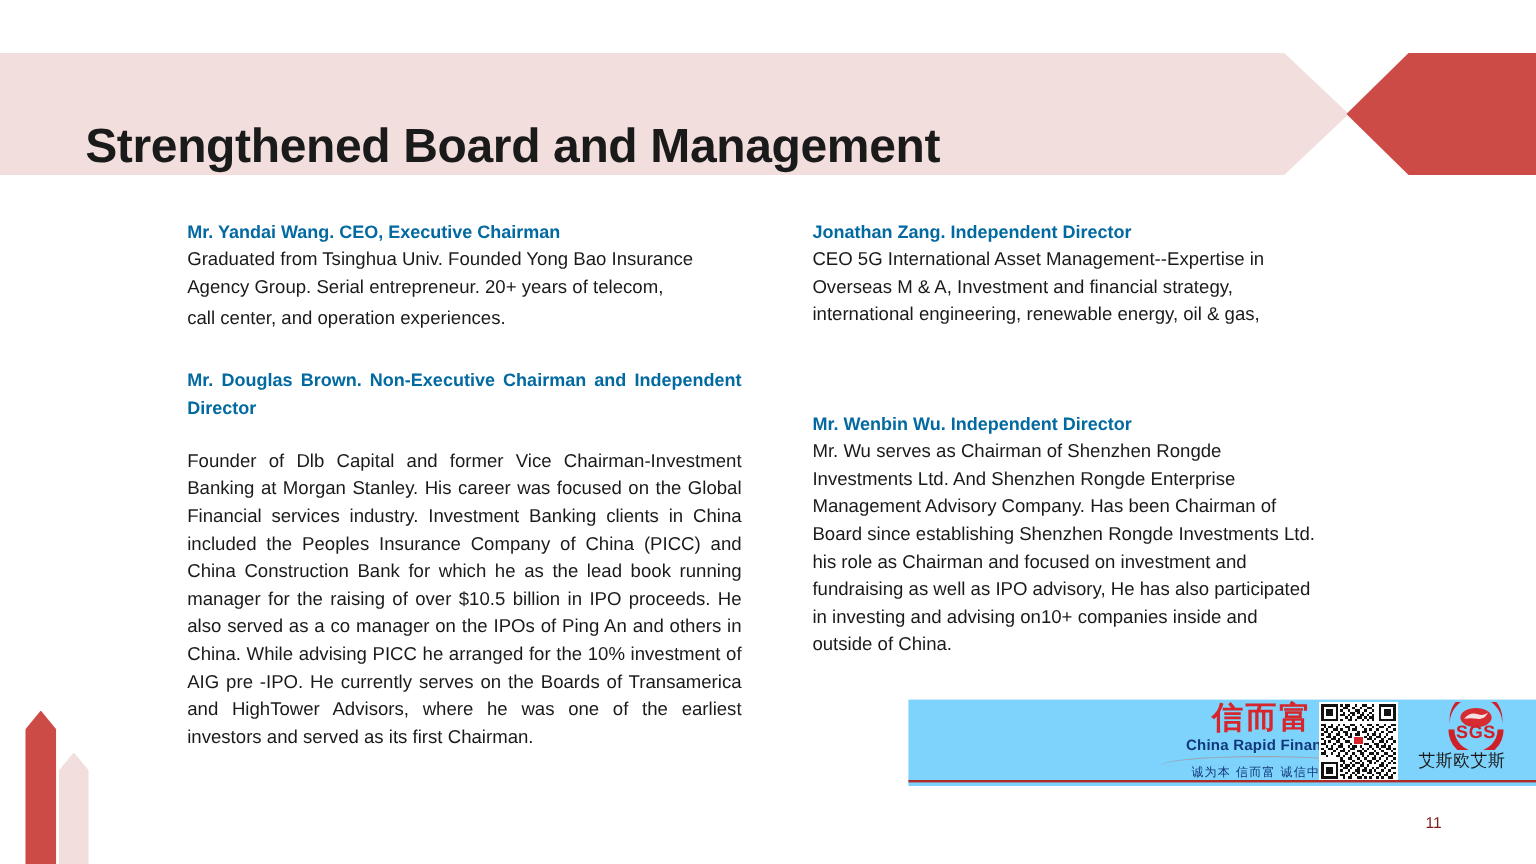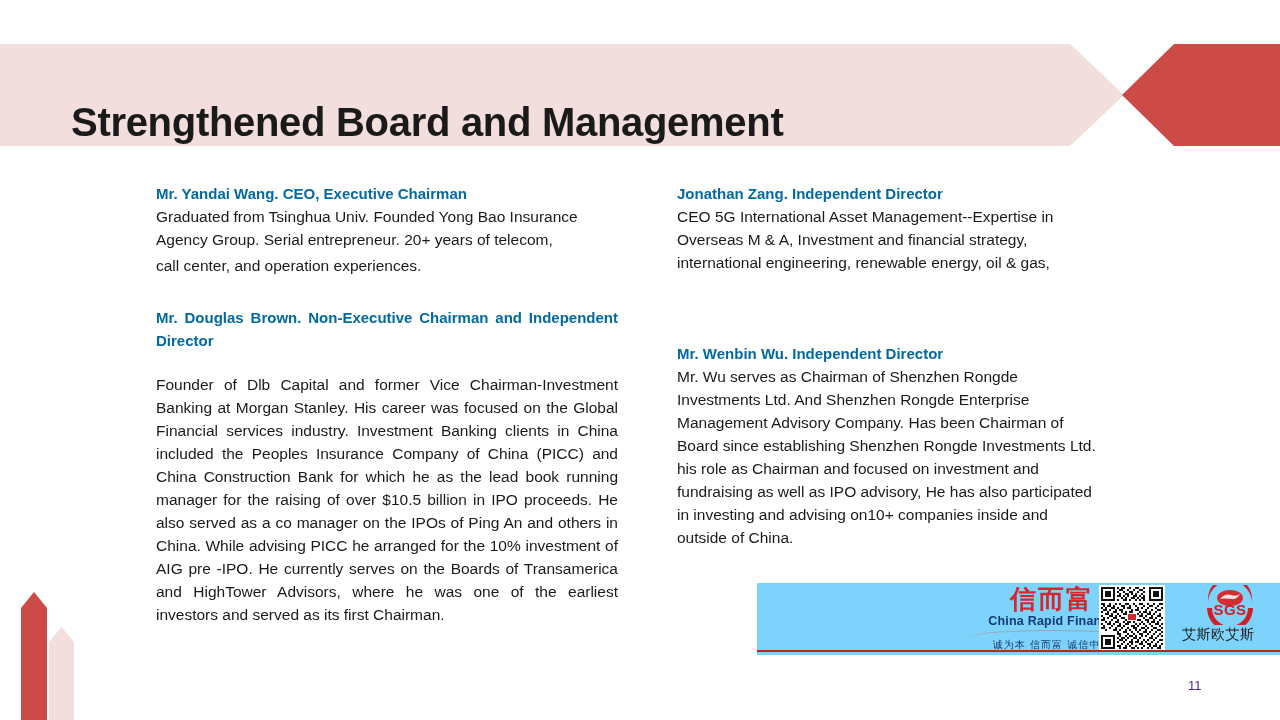--- a/index.html
+++ b/index.html
@@ -199,21 +199,21 @@
     letter-spacing: 0.5px;
     font-family: "DejaVu Sans", sans-serif;
   }
 
   
   #page-number {
     position: absolute;
     left: 1188px;
     top: 678px;
     font-size: 13px;
-    color: #4c1d95;
+    color: #7f1d1d;
   }
 </style>
 </head>
 <body>
 
 <div id="header-band"></div>
 <div id="header-accent-chevron"></div>
 <h1 id="page-title">Strengthened Board and Management</h1>
 
 <div id="left-column" class="column">

